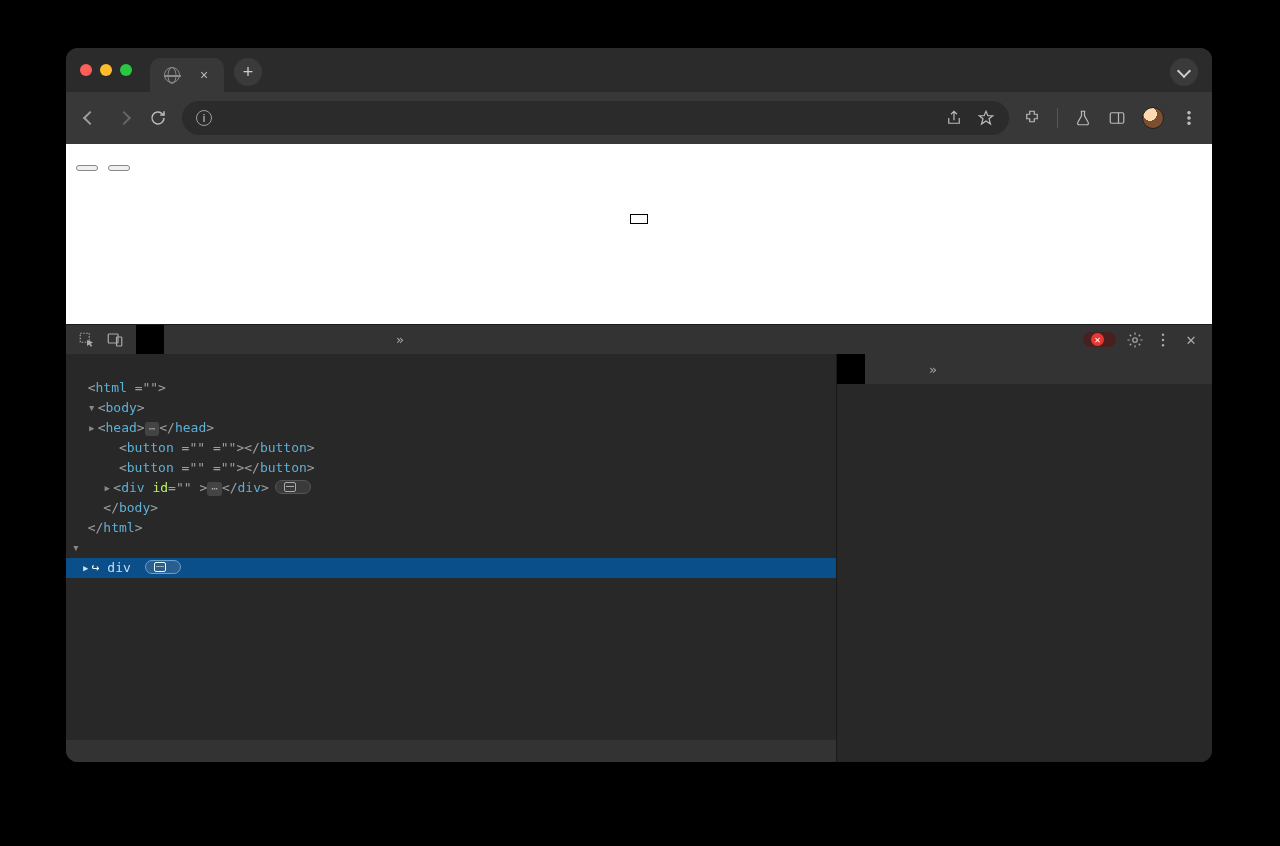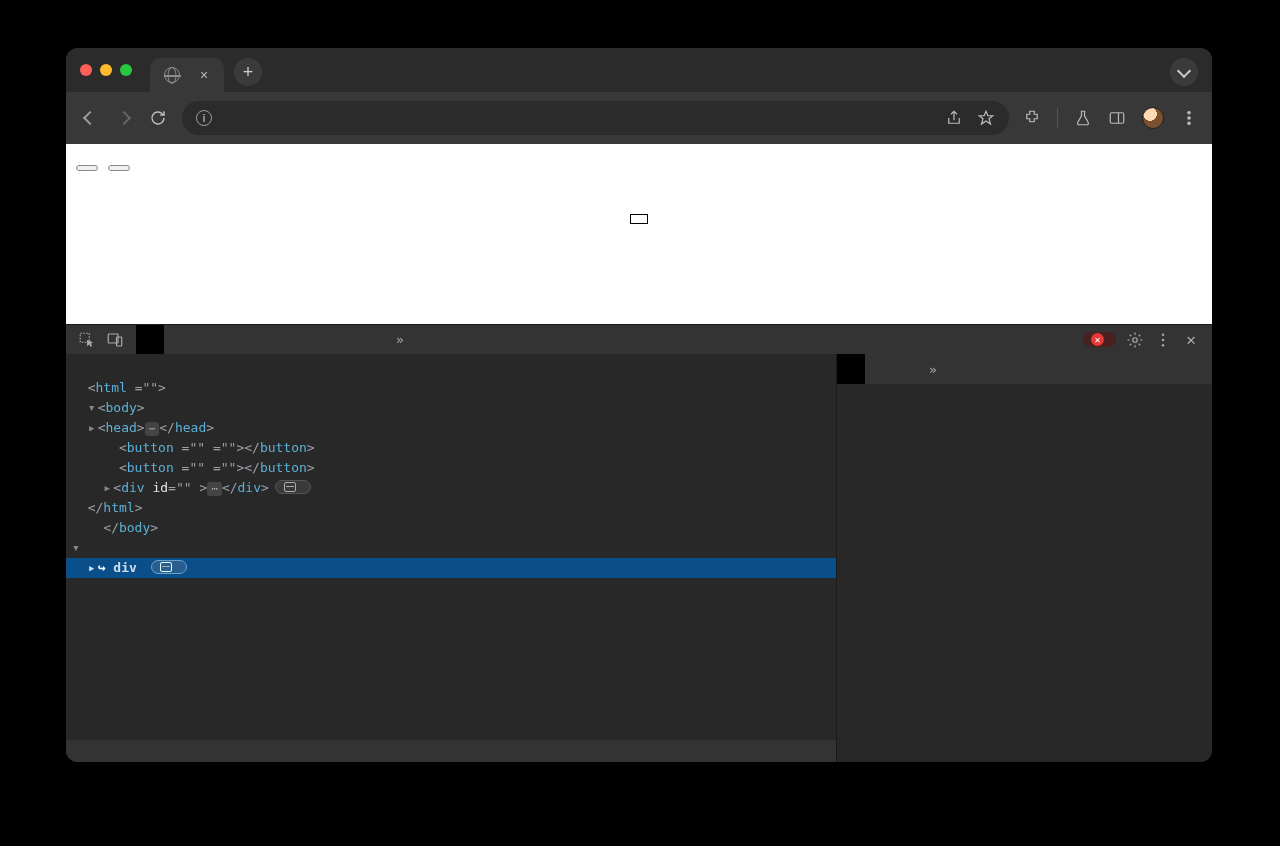--- a/index.html
+++ b/index.html
@@ -77,28 +77,28 @@
 
 
 .el-panel { width: 770px; display:flex; flex-direction:column; background:#282828; }
 .el-tree { flex:1; overflow:auto; padding:4px 0 4px 6px; line-height:20px; }
 .el-tree .line { white-space:pre; }
 .el-crumbs { height:22px; background:#333; display:flex; align-items:center; gap:14px; padding:0 10px; color:#6cb6ff; font-size:12.5px; }
 
 
 .p { color:#9aa0a6; } 
 .tag { color:#5db0d7; }
-.attr { color:#e5e5e5; }
+.attr { color:#bef264; }
 .val { color:#f29766; }
 .ellips { display:inline-block; background:#444; color:#aaa; border-radius:3px; padding:0 4px; font-size:11px; line-height:14px; vertical-align:middle; }
 .badge-tl { display:inline-flex; align-items:center; gap:6px; background:#3a3a3a; border:1px solid #555; border-radius:10px; padding:1px 8px; font-size:11px; color:#bbb; margin-left:6px; }
 .badge-tl .ic { width:12px; height:10px; border:1px solid #aaa; border-radius:2px; position:relative; }
 .badge-tl .ic::after{content:"";position:absolute;left:1px;right:1px;top:3px;height:1px;background:#aaa;}
 .caret { color:#888; display:inline-block; width:10px; }
-.sel-row { background:#0a4f8a; color:#fff; display:block; padding-left:6px; margin-left:-6px;font-weight:bold; }
+.sel-row { background:#0a4f8a; color:#fff; display:block; margin-left:-6px; }
 
 
 .st-panel { flex:1; display:flex; flex-direction:column; border-left:1px solid #1a1a1a; background:#282828; min-width:0; }
 .st-tabs { height:30px; display:flex; align-items:stretch; background:#333; }
 .st-tab { padding:0 14px; display:flex; align-items:center; color:#aaa; font-family:-apple-system,Arial,sans-serif; font-size:13px; }
 .st-tab.active { background:#000; color:#fff; }
 
 
 svg { display:block; }
 </style>
@@ -240,22 +240,22 @@
 
       <div class="el-panel">
         <div class="el-tree">
 <div class="line">  <span class="p"></span></div>
 <div class="line">  <span class="p">&lt;</span><span class="tag">html</span> <span class="attr"></span><span class="p">="</span><span class="val"></span><span class="p">"&gt;</span></div>
 <div class="line">  <span class="caret">▾</span><span class="p">&lt;</span><span class="tag">body</span><span class="p">&gt;</span></div>
 <div class="line">  <span class="caret">▸</span><span class="p">&lt;</span><span class="tag">head</span><span class="p">&gt;</span><span class="ellips">⋯</span><span class="p">&lt;/</span><span class="tag">head</span><span class="p">&gt;</span></div>
 <div class="line">      <span class="p">&lt;</span><span class="tag">button</span> <span class="attr"></span><span class="p">="</span><span class="val"></span><span class="p">"</span> <span class="attr"></span><span class="p">="</span><span class="val"></span><span class="p">"&gt;</span><span></span><span class="p">&lt;/</span><span class="tag">button</span><span class="p">&gt;</span></div>
 <div class="line">      <span class="p">&lt;</span><span class="tag">button</span> <span class="attr"></span><span class="p">="</span><span class="val"></span><span class="p">"</span> <span class="attr"></span><span class="p">="</span><span class="val"></span><span class="p">"&gt;</span><span></span><span class="p">&lt;/</span><span class="tag">button</span><span class="p">&gt;</span></div>
 <div class="line">    <span class="caret">▸</span><span class="p">&lt;</span><span class="tag">div</span> <span class="attr">id</span><span class="p">="</span><span class="val"></span><span class="p">"</span> <span class="attr"></span><span class="p">&gt;</span><span class="ellips">⋯</span><span class="p">&lt;/</span><span class="tag">div</span><span class="p">&gt;</span><span class="badge-tl"><span class="ic"></span><span></span></span></div>
+<div class="line">    <span class="p">&lt;/</span><span class="tag">body</span><span class="p">&gt;</span></div>
 <div class="line">  <span class="p">&lt;/</span><span class="tag">html</span><span class="p">&gt;</span></div>
-<div class="line">    <span class="p">&lt;/</span><span class="tag">body</span><span class="p">&gt;</span></div>
 <div class="line"><span class="caret">▾</span><span class="p"></span></div>
 <span class="sel-row line">  <span class="caret" style="color:#cde">▸</span>↪ <span class="tag" style="color:#cde">div</span> <span class="badge-tl" style="background:#2a5e8e;border-color:#6aa0d0;color:#dff"><span class="ic" style="border-color:#dff"></span><span></span></span></span>
         </div>
         <div class="el-crumbs">
           <span></span>
           <span></span>
         </div>
       </div>
 
       <div class="st-panel">

